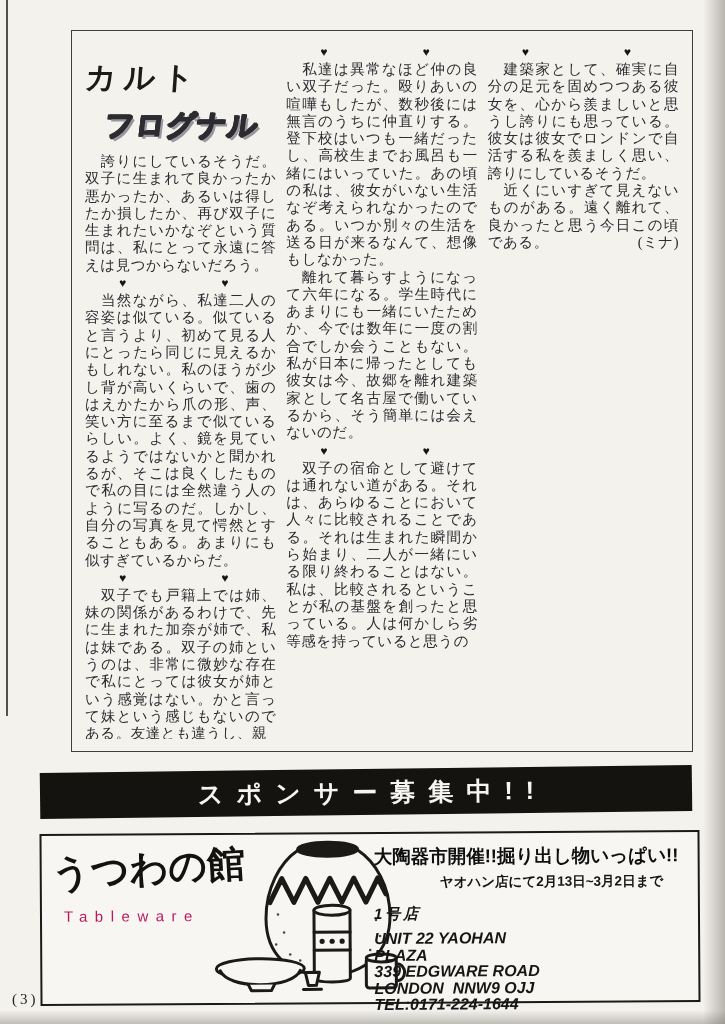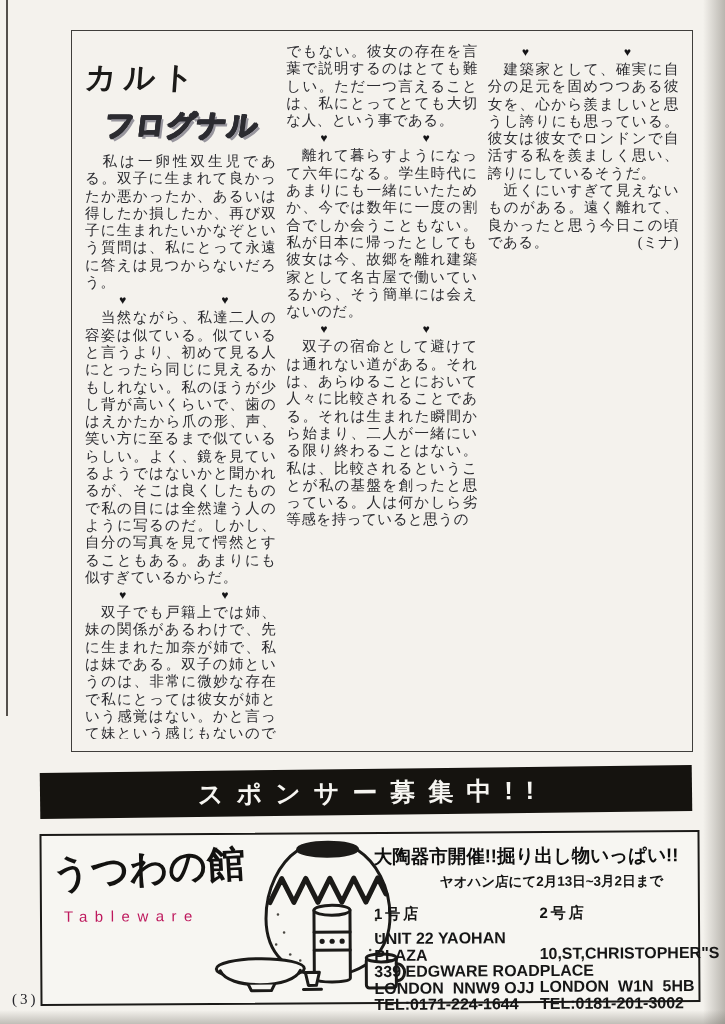--- a/index.html
+++ b/index.html
@@ -44,60 +44,60 @@
   .ad-logo { position:absolute; left:10px; top:8px; font-size:38px; font-weight:900;
              font-family:"DejaVu Serif","Liberation Serif",serif; color:#131210; transform:rotate(-3deg); }
   .ad-logo-sub { position:absolute; left:22px; top:72px; font-size:15px; letter-spacing:7.5px;
                  font-family:"Liberation Sans","DejaVu Sans",sans-serif; color:#be185d; }
   .pottery { position:absolute; left:168px; top:2px; width:208px; height:164px; }
   .ad-right { position:absolute; left:332px; top:10px; width:322px;
               font-family:"Liberation Sans","DejaVu Sans",sans-serif; }
   .ad-headline { font-size:18.5px; font-weight:900; color:#0f0f0f; white-space:nowrap; }
   .ad-subheadline { font-size:13.5px; font-weight:700; margin:5px 0 0 66px; color:#151514; }
   .stores { display:flex; margin-top:13px; }
-  .store { width:166px; }
+  .store { width:166px;font-style:italic; }
   .store-label { font-size:15px; font-weight:800; letter-spacing:3px; color:#141413; margin-bottom:7px; }
   .store-line { font-size:16px; font-weight:700; line-height:16.5px; white-space:pre; color:#161616; }
   .store--second .store-lines { padding-top:16px; }
 
   .page-number { position:absolute; left:12px; top:991px; font-size:15px; letter-spacing:3px; color:#25252a; }
 </style>
 </head>
 <body>
 
 <div class="page">
   <div class="edge-left"></div>
   <div class="edge-right"></div>
   <div class="edge-bottom"></div>
 
   <div class="article">
     <div class="col">
       <div class="logo">
         <div class="logo1">カルト</div>
         <div class="logo2">フログナル</div>
       </div>
-      <p class="para">　私は一卵性双生児である。双子に生まれて良かったか悪かったか、あるいは得したか損したか、再び双子に生まれたいかなぞという質問は、私にとって永遠に答えは見つからないだろう。</p>
+      <p class="para">　誇りにしているそうだ。双子に生まれて良かったか悪かったか、あるいは得したか損したか、再び双子に生まれたいかなぞという質問は、私にとって永遠に答えは見つからないだろう。</p>
       <div class="hearts">
           <span>♥</span>
           <span>♥</span>
         </div>
       <p class="para">　当然ながら、私達二人の容姿は似ている。似ていると言うより、初めて見る人にとったら同じに見えるかもしれない。私のほうが少し背が高いくらいで、歯のはえかたから爪の形、声、笑い方に至るまで似ているらしい。よく、鏡を見ているようではないかと聞かれるが、そこは良くしたもので私の目には全然違う人のように写るのだ。しかし、自分の写真を見て愕然とすることもある。あまりにも似すぎているからだ。</p>
       <div class="hearts">
           <span>♥</span>
           <span>♥</span>
         </div>
       <p class="para">　双子でも戸籍上では姉、妹の関係があるわけで、先に生まれた加奈が姉で、私は妹である。双子の姉というのは、非常に微妙な存在で私にとっては彼女が姉という感覚はない。かと言って妹という感じもないのである。友達とも違うし、親</p>
     </div>
 
     <div class="col">
-      <p class="para">でもない。彼女の存在を言葉で説明するのはとても難しい。ただ一つ言えることは、私にとってとても大切な人、という事である。</p>
       <div class="hearts">
           <span>♥</span>
           <span>♥</span>
         </div>
+      <p class="para">　私達は異常なほど仲の良い双子だった。殴りあいの喧嘩もしたが、数秒後には無言のうちに仲直りする。登下校はいつも一緒だったし、高校生までお風呂も一緒にはいっていた。あの頃の私は、彼女がいない生活なぞ考えられなかったのである。いつか別々の生活を送る日が来るなんて、想像もしなかった。</p>
       <p class="para">　離れて暮らすようになって六年になる。学生時代にあまりにも一緒にいたためか、今では数年に一度の割合でしか会うこともない。私が日本に帰ったとしても彼女は今、故郷を離れ建築家として名古屋で働いているから、そう簡単には会えないのだ。</p>
       <div class="hearts">
           <span>♥</span>
           <span>♥</span>
         </div>
       <p class="para">　双子の宿命として避けては通れない道がある。それは、あらゆることにおいて人々に比較されることである。それは生まれた瞬間から始まり、二人が一緒にいる限り終わることはない。私は、比較されるということが私の基盤を創ったと思っている。人は何かしら劣等感を持っていると思うの</p>
     </div>
 
     <div class="col">
       <div class="hearts">
@@ -159,27 +159,18 @@
         <div class="store">
           <div class="store-label">1号店</div>
           <div class="store-lines">
             <div class="store-line">UNIT 22 YAOHAN</div>
             <div class="store-line">PLAZA</div>
             <div class="store-line">339 EDGWARE ROAD</div>
             <div class="store-line">LONDON  NNW9 OJJ</div>
             <div class="store-line">TEL:0171-224-1644</div>
           </div>
         </div>
-        <div class="store store--second">
-          <div class="store-label">2号店</div>
-          <div class="store-lines">
-            <div class="store-line">10,ST,CHRISTOPHER"S</div>
-            <div class="store-line">PLACE</div>
-            <div class="store-line">LONDON  W1N  5HB</div>
-            <div class="store-line">TEL:0181-201-3002</div>
-          </div>
-        </div>
       </div>
     </div>
   </div>
 
   <div class="page-number">(3)</div>
 </div>
 
 </body></html>

